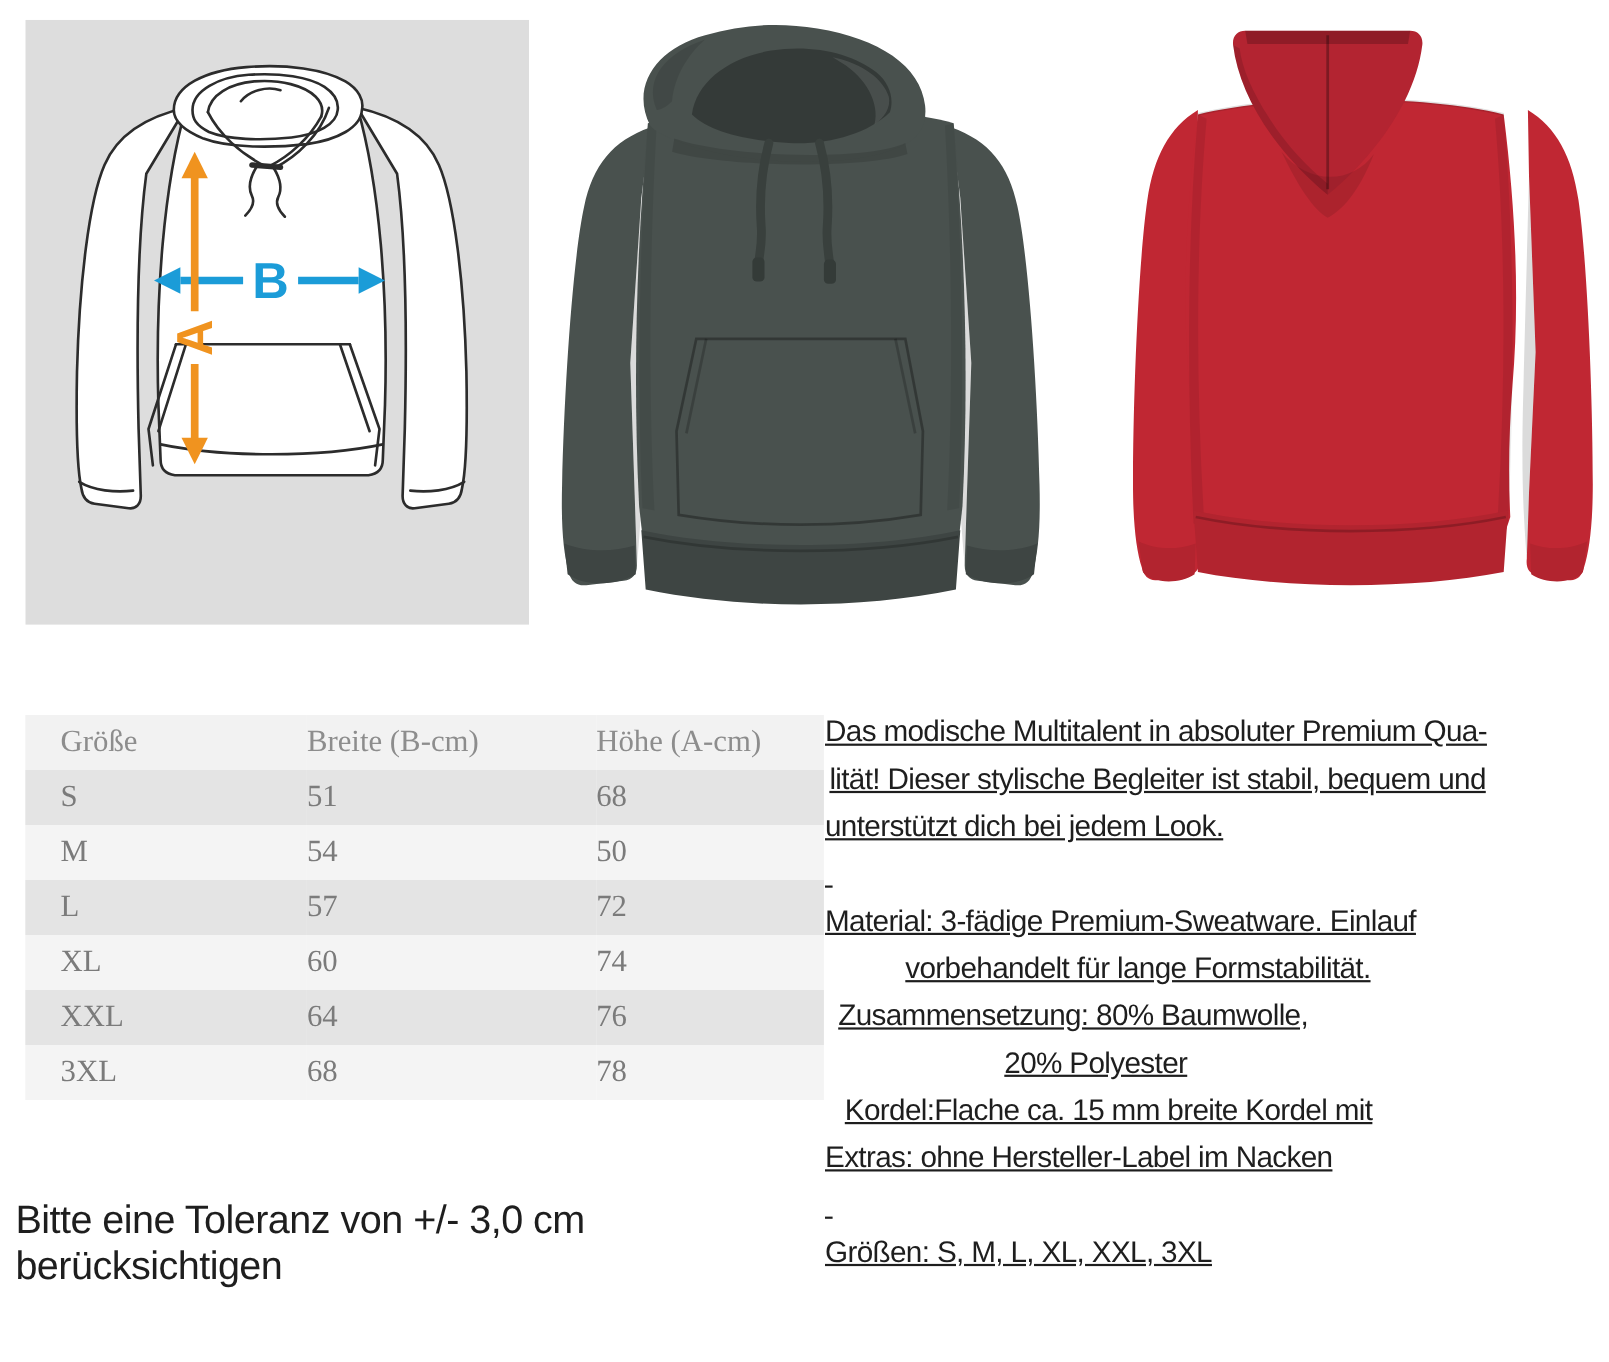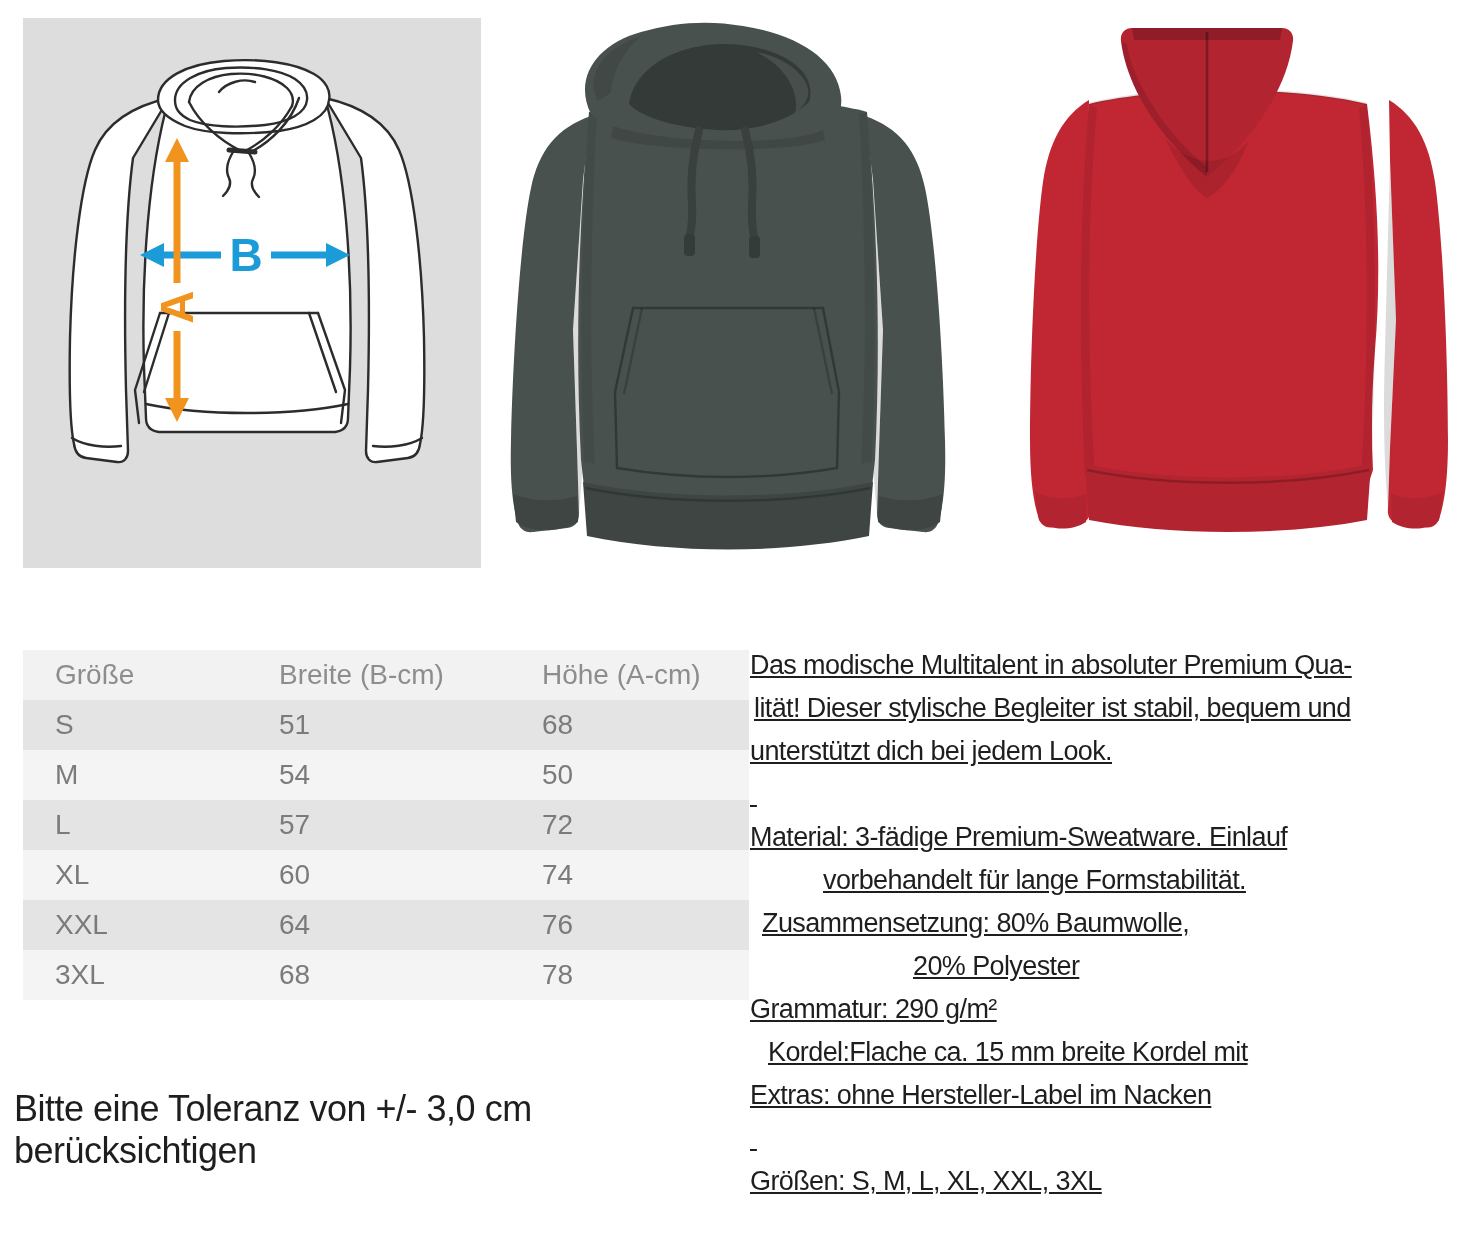--- a/index.html
+++ b/index.html
@@ -31,21 +31,21 @@
   .f-base{fill:var(--front-hoodie);}
   .f-band{fill:var(--front-hoodie-band);}
   .f-string{fill:none;stroke:#39403d;stroke-width:8;stroke-linecap:round;}
   .b-base{fill:var(--back-hoodie);}
   .b-hood{fill:var(--back-hoodie-hood);}
   .b-band{fill:var(--back-hoodie-band);}
   .shade{fill:#000000;}
   .lite{fill:#ffffff;}
   .seam{fill:none;stroke:#000000;stroke-opacity:.2;stroke-width:2.5;}
   
-  #size-table-wrap{left:23px;top:650px;width:694px;}
+  #size-table-wrap{left:23px;top:650px;width:694px;font-family:Liberation Serif, serif;}
   table.size{border-collapse:collapse;table-layout:fixed;width:694px;
     font-size:28px;color:var(--table-text);}
   table.size th,table.size td{height:50px;padding:0;font-weight:normal;text-align:left;vertical-align:middle;}
   table.size th{background:var(--table-header-bg);color:var(--table-header-text);}
   table.size .c1{width:224px;padding-left:32px;}
   table.size .c2{width:263px;}
   table.size .c3{width:207px;}
   table.size tr.odd td{background:var(--table-row-odd-bg);}
   table.size tr.even td{background:var(--table-row-even-bg);}
   #tolerance-note{left:14px;top:1052px;width:700px;font-size:36px;letter-spacing:-0.5px;color:var(--body-text);}
@@ -234,20 +234,19 @@
 
   <div class="abs" id="description">
       <div class="desc-line" style="padding-left: 0px;">Das modische Multitalent in absoluter Premium Qua-</div>
       <div class="desc-line" style="padding-left: 4px;">lität! Dieser stylische Begleiter ist stabil, bequem und</div>
       <div class="desc-line" style="padding-left: 0px;">unterstützt dich bei jedem Look.</div>
       <div class="desc-line" style="padding-left: 0px;">&nbsp;</div>
       <div class="desc-line" style="padding-left: 0px;">Material: 3-fädige Premium-Sweatware. Einlauf</div>
       <div class="desc-line" style="padding-left: 73px;">vorbehandelt für lange Formstabilität.</div>
       <div class="desc-line" style="padding-left: 12px;">Zusammensetzung: 80% Baumwolle,</div>
       <div class="desc-line" style="padding-left: 163px;">20% Polyester</div>
-      <div class="desc-line" style="padding-left: 0px;">Grammatur: 290 g/m²</div>
       <div class="desc-line" style="padding-left: 0px; margin-left: 18px;">Kordel:Flache ca. 15 mm breite Kordel mit</div>
       <div class="desc-line" style="padding-left: 0px;">Extras: ohne Hersteller-Label im Nacken</div>
       <div class="desc-line" style="padding-left: 0px;">&nbsp;</div>
       <div class="desc-line" style="padding-left: 0px;">Größen: S, M, L, XL, XXL, 3XL</div>
     </div>
 
 </div>
 
 </body></html>

